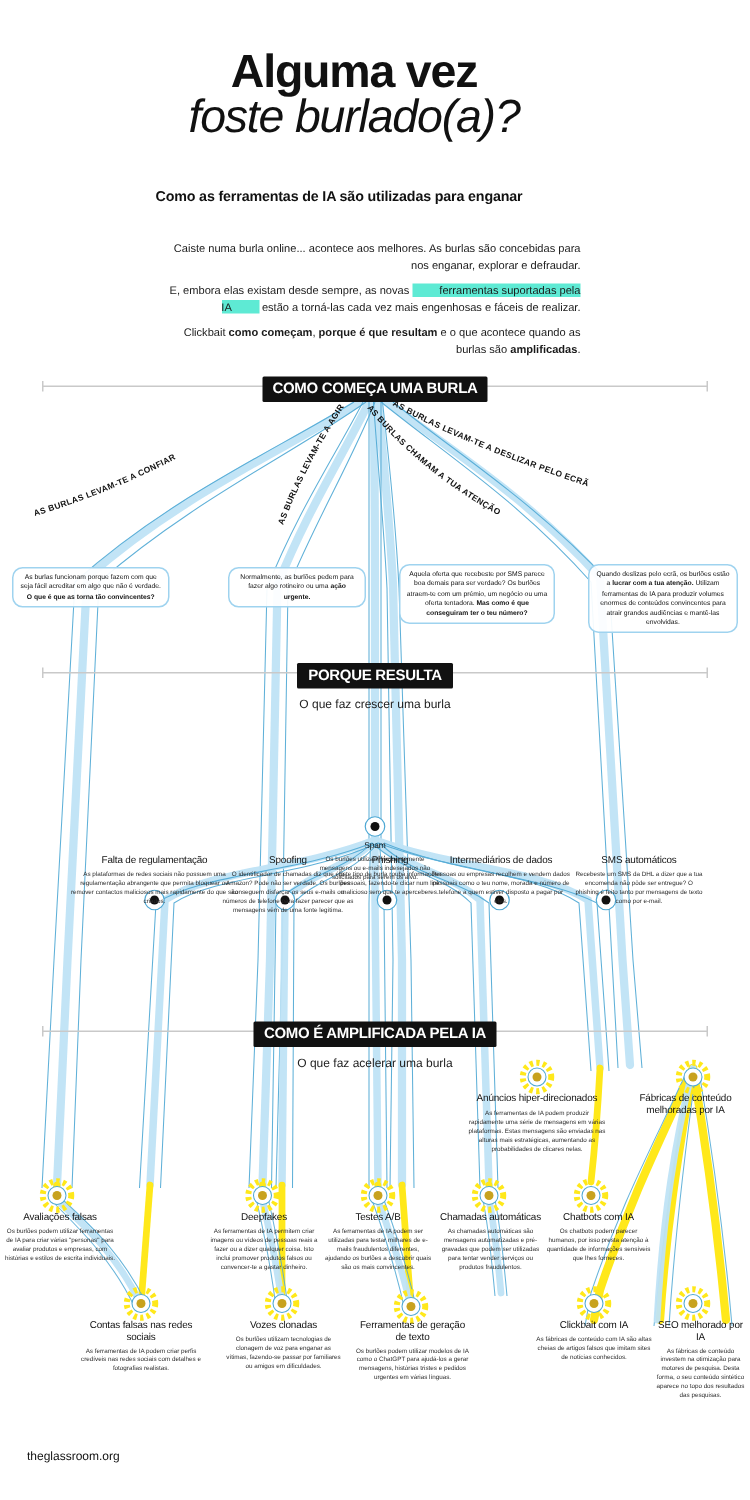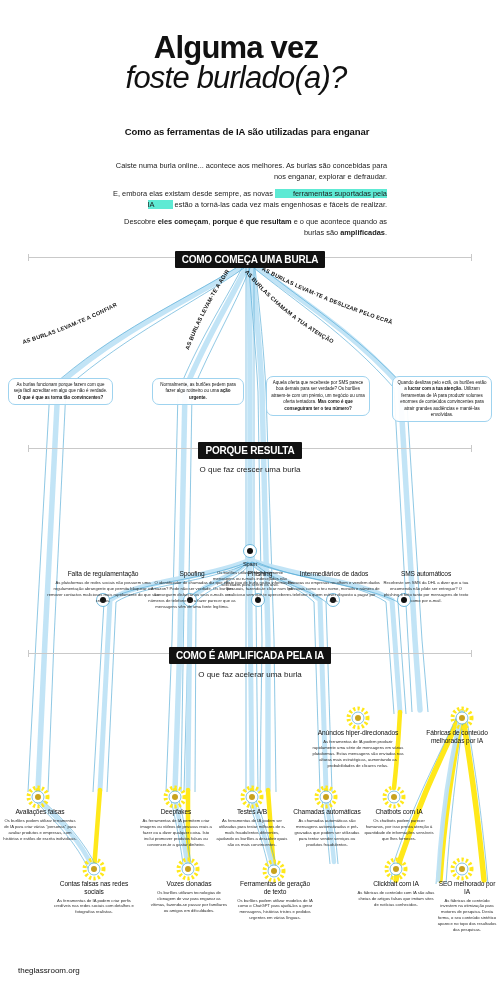--- a/index.html
+++ b/index.html
@@ -19,21 +19,21 @@
   .title-l1{
     font-size:31px;font-weight:bold;letter-spacing:-0.8px;
     line-height:1.0;color:#111;
   }
   .title-l2{
     font-size:31px;font-weight:normal;font-style:italic;letter-spacing:-0.8px;
     line-height:1.02;color:#111;margin-top:-1px;
   }
   .subtitle{
     position:absolute;left:0;top:126px;width:452px;text-align:center;
-    font-size:9.5px;font-weight:bold;color:#111;z-index:5;letter-spacing:-0.1px;padding-left:21px;
+    font-size:9.5px;font-weight:bold;color:#111;z-index:5;letter-spacing:-0.1px;
   }
   .intro{
     position:absolute;left:113px;top:160px;width:274px;text-align:right;
     font-size:7.4px;line-height:1.55;color:#1a1a1a;z-index:5;
   }
   .intro p{margin:0 0 5px 0;}
   .intro p:last-child{margin-bottom:0;}
   .hl{background:#5eead4;padding:0 18px;margin-top:40px;}
   .b{font-weight:bold;}
 
@@ -275,36 +275,36 @@
     <div class="title-l2">foste burlado(a)?</div>
   </div>
   <div class="subtitle">Como as ferramentas de IA são utilizadas para enganar</div>
 
   <div class="intro">
     <p>Caiste numa burla online... acontece aos melhores. As burlas são concebidas para nos enganar, explorar e defraudar.</p>
     <p>
       <span>E, embora elas existam desde sempre, as novas </span><span class="hl">ferramentas suportadas pela IA</span><span> estão a torná-las cada vez mais engenhosas e fáceis de realizar.</span>
     </p>
     <p>
-      <span>Descobre </span><span class="b">eles começam</span><span>, </span><span class="b">porque é que resultam</span><span> e o que acontece quando as burlas são </span><span class="b">amplificadas</span><span>.</span>
+      <span>Clickbait </span><span class="b">como começam</span><span>, </span><span class="b">porque é que resultam</span><span> e o que acontece quando as burlas são </span><span class="b">amplificadas</span><span>.</span>
     </p>
   </div>
 
   <div class="sec" style="top:440px;">
     <div class="rule"></div>
     <span class="banner">PORQUE RESULTA</span>
     <span class="sub">O que faz crescer uma burla</span>
   </div>
 
   <div class="sec" style="top:249px;">
     <div class="rule"></div>
     <span class="banner">COMO COMEÇA UMA BURLA</span>
   </div>
 
-  <div class="sec" style="top:645px;">
+  <div class="sec" style="top:679px;">
     <div class="rule"></div>
     <span class="banner">COMO É AMPLIFICADA PELA IA</span>
     <span class="sub">O que faz acelerar uma burla</span>
   </div>
 
   <div class="qbox" style="left:8px;top:378px;width:105px;">
     <span>As burlas funcionam porque fazem com que seja fácil acreditar em algo que não é verdade. </span><span class="b">O que é que as torna tão convincentes?</span>
   </div>
 
   <div class="qbox" style="left:152px;top:378px;width:92px;">

